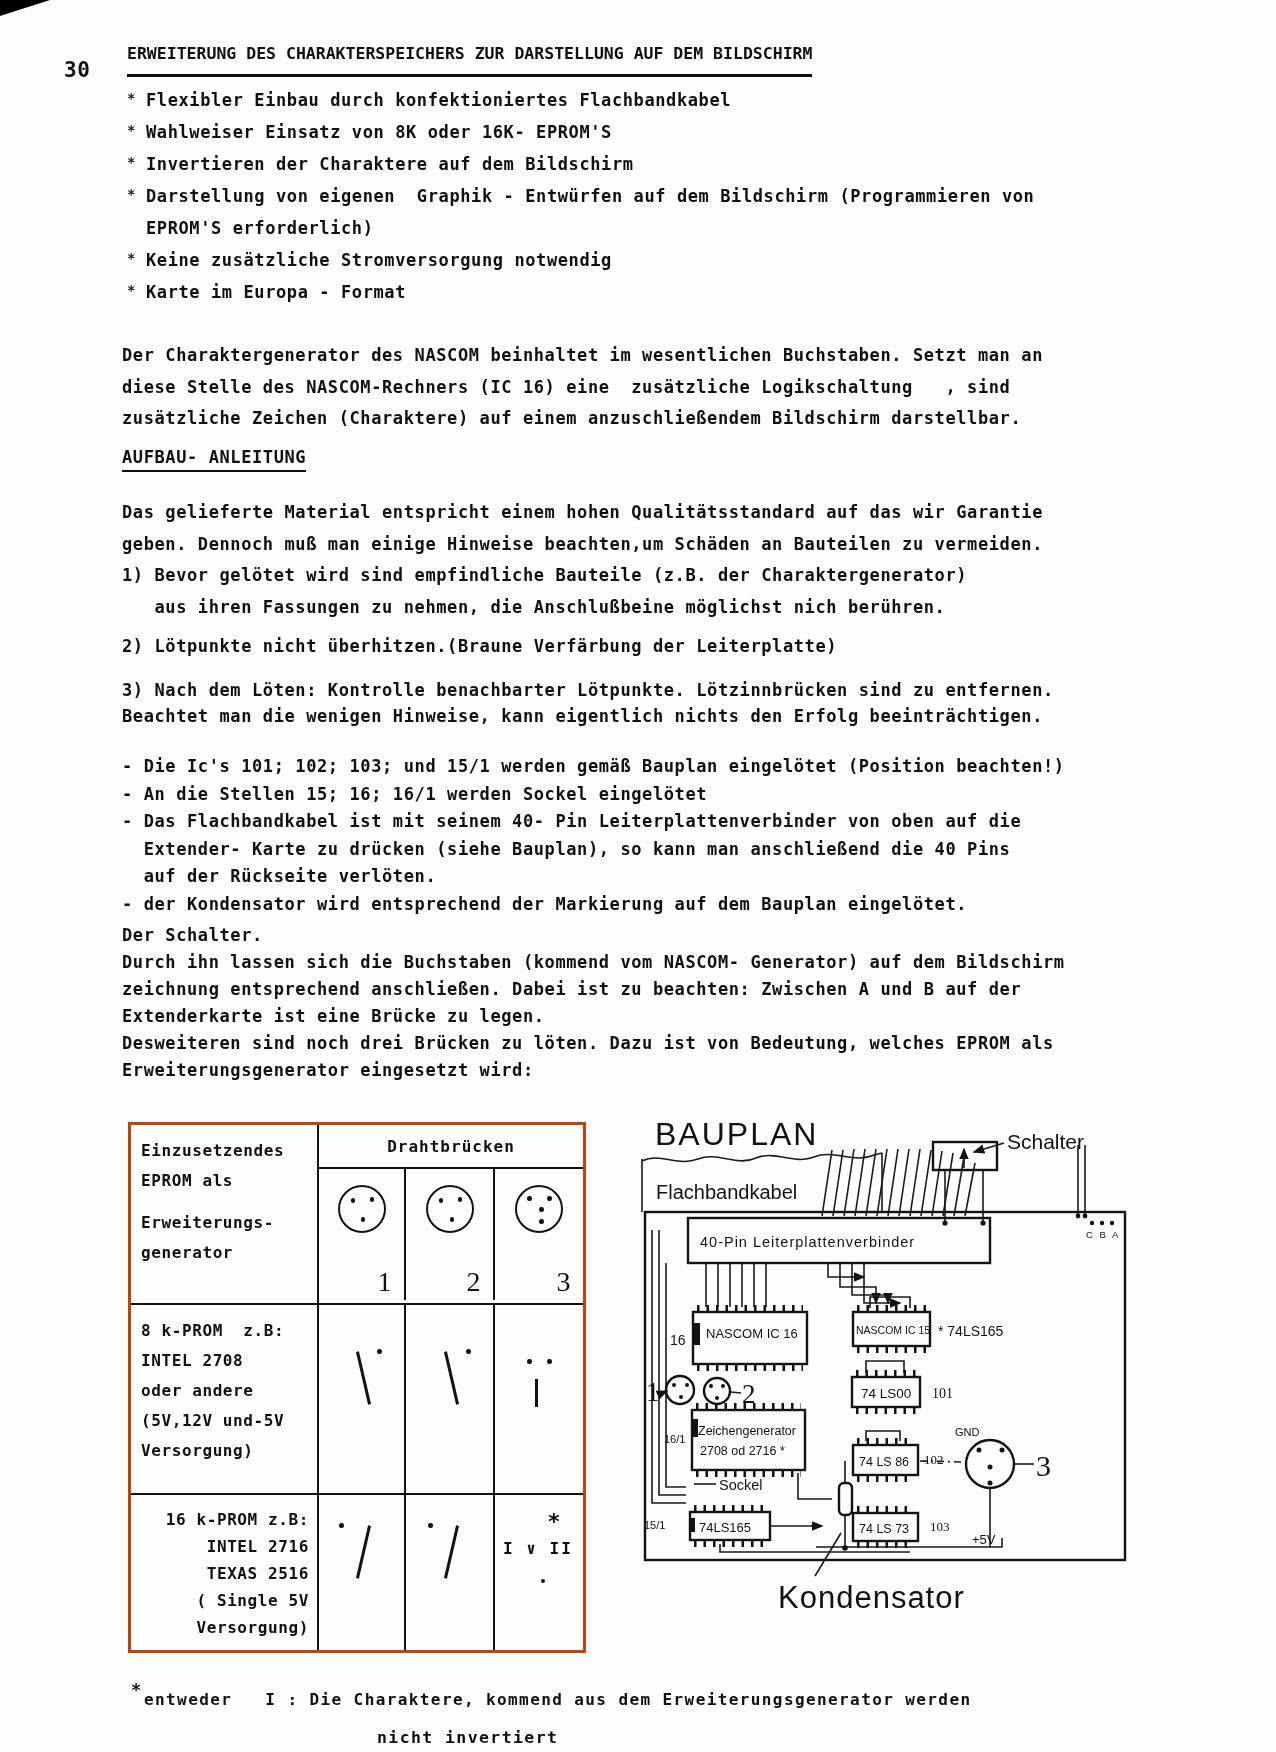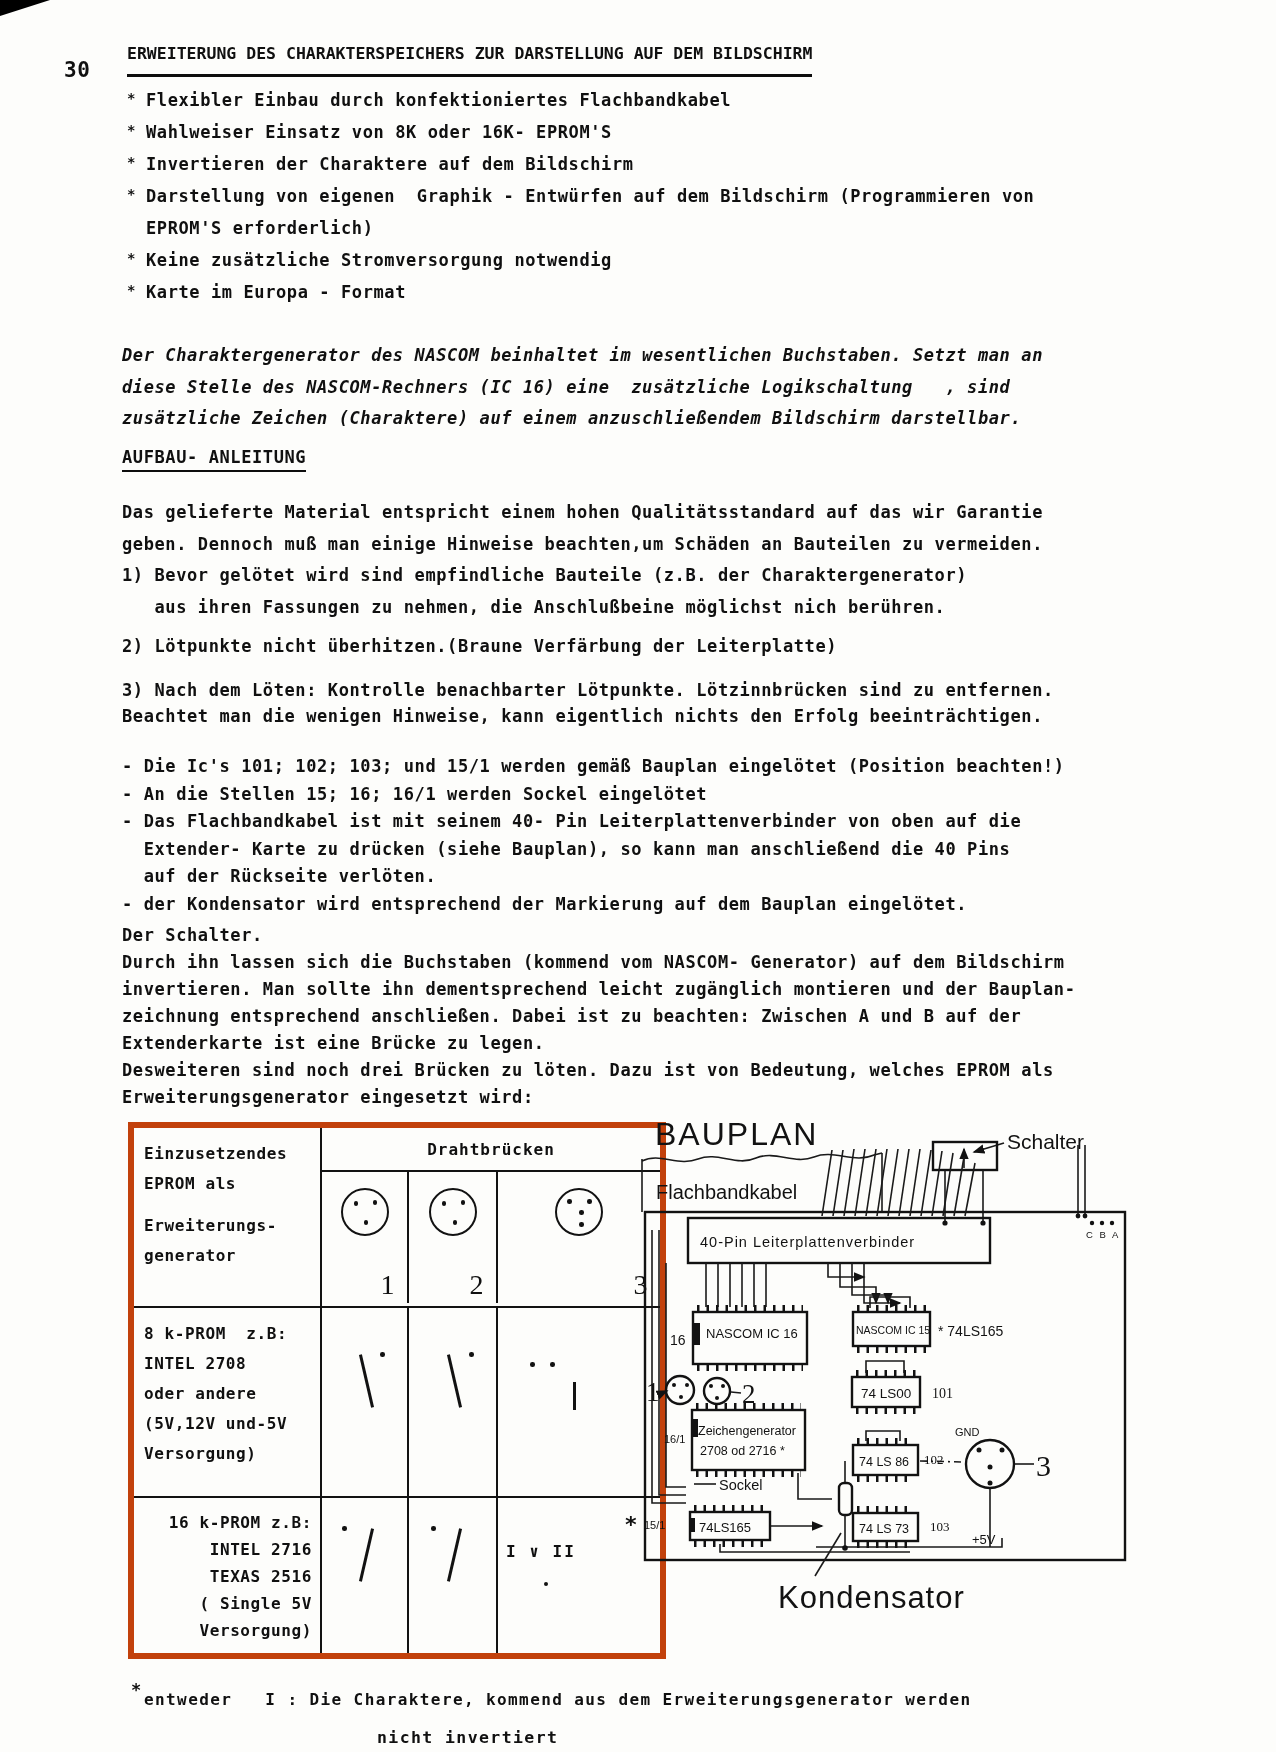--- a/index.html
+++ b/index.html
@@ -20,21 +20,21 @@
   .doc-title { position:absolute; left:127px; top:44px; font-size:16.5px; letter-spacing:0;
                border-bottom:3px solid #0d0d0d; padding-bottom:11px; white-space:pre; }
   .bullet { display:flex; }
   .bmark { display:inline-block; width:19px; font-size:14px; transform:translateY(-2px); }
   .bcont { padding-left:19px; }
   .sec-head { border-bottom:2.5px solid #0d0d0d; padding-bottom:3px; display:inline-block;
               white-space:pre; }
   .mt8 { margin-top:8px; } .mt12 { margin-top:12px; }
 
   
-  .etable { position:absolute; left:128px; top:1122px; width:538px; border:6px solid #c2410c;
+  .etable { position:absolute; left:128px; top:1122px; width:458px; border:3px solid #c2410c;
             background:transparent; font-weight:bold; font-size:16px; }
   .et-r { display:grid; grid-template-columns:188px 85px 89px 1fr; }
   .et-head { display:grid; grid-template-columns:188px 1fr; height:178px; }
   .et-r2 { height:190px; border-top:2.5px solid #121212; }
   .et-r3 { height:157px; border-top:2.5px solid #121212;text-align:right; }
   .c1 { border-right:2.5px solid #121212; padding:11px 8px 0 10px; }
   .c1 .line { line-height:30px; }
   .dband { height:44px; border-bottom:2.5px solid #121212; display:flex; align-items:center;
            justify-content:center; letter-spacing:1px; }
   .dsub { display:grid; grid-template-columns:85px 89px 1fr; height:131px; }
@@ -85,21 +85,21 @@
 <div class="blk tw lh32" style="left:127px; top:84px;">
   <div class="line bullet"><span class="bmark">*</span><span>Flexibler Einbau durch konfektioniertes Flachbandkabel</span></div>
   <div class="line bullet"><span class="bmark">*</span><span>Wahlweiser Einsatz von 8K oder 16K- EPROM'S</span></div>
   <div class="line bullet"><span class="bmark">*</span><span>Invertieren der Charaktere auf dem Bildschirm</span></div>
   <div class="line bullet"><span class="bmark">*</span><span>Darstellung von eigenen  Graphik - Entwürfen auf dem Bildschirm (Programmieren von</span></div>
   <div class="line bcont">EPROM'S erforderlich)</div>
   <div class="line bullet"><span class="bmark">*</span><span>Keine zusätzliche Stromversorgung notwendig</span></div>
   <div class="line bullet"><span class="bmark">*</span><span>Karte im Europa - Format</span></div>
 </div>
 
-<div class="blk tw" style="left:122px; top:340px;font-style:italic;">
+<div class="blk tw" style="left:122px; top:340px;">
   <div class="line">Der Charaktergenerator des NASCOM beinhaltet im wesentlichen Buchstaben. Setzt man an</div>
   <div class="line">diese Stelle des NASCOM-Rechners (IC 16) eine  zusätzliche Logikschaltung   , sind</div>
   <div class="line">zusätzliche Zeichen (Charaktere) auf einem anzuschließendem Bildschirm darstellbar.</div>
 </div>
 
 <div class="blk tw" style="left:122px; top:447px;">
   <span class="sec-head">AUFBAU- ANLEITUNG</span>
 </div>
 
 <div class="blk tw" style="left:122px; top:497px;">
@@ -123,21 +123,20 @@
   <div class="line">- An die Stellen 15; 16; 16/1 werden Sockel eingelötet</div>
   <div class="line">- Das Flachbandkabel ist mit seinem 40- Pin Leiterplattenverbinder von oben auf die</div>
   <div class="line">  Extender- Karte zu drücken (siehe Bauplan), so kann man anschließend die 40 Pins</div>
   <div class="line">  auf der Rückseite verlöten.</div>
   <div class="line">- der Kondensator wird entsprechend der Markierung auf dem Bauplan eingelötet.</div>
 </div>
 
 <div class="blk tw lh27" style="left:122px; top:922px;">
   <div class="line">Der Schalter.</div>
   <div class="line">Durch ihn lassen sich die Buchstaben (kommend vom NASCOM- Generator) auf dem Bildschirm</div>
-  <div class="line">invertieren. Man sollte ihn dementsprechend leicht zugänglich montieren und der Bauplan-</div>
   <div class="line">zeichnung entsprechend anschließen. Dabei ist zu beachten: Zwischen A und B auf der</div>
   <div class="line">Extenderkarte ist eine Brücke zu legen.</div>
   <div class="line">Desweiteren sind noch drei Brücken zu löten. Dazu ist von Bedeutung, welches EPROM als</div>
   <div class="line">Erweiterungsgenerator eingesetzt wird:</div>
 </div>
 
 <div class="etable tw">
   <div class="et-head">
     <div class="c1">
       <div class="line">Einzusetzendes</div>

